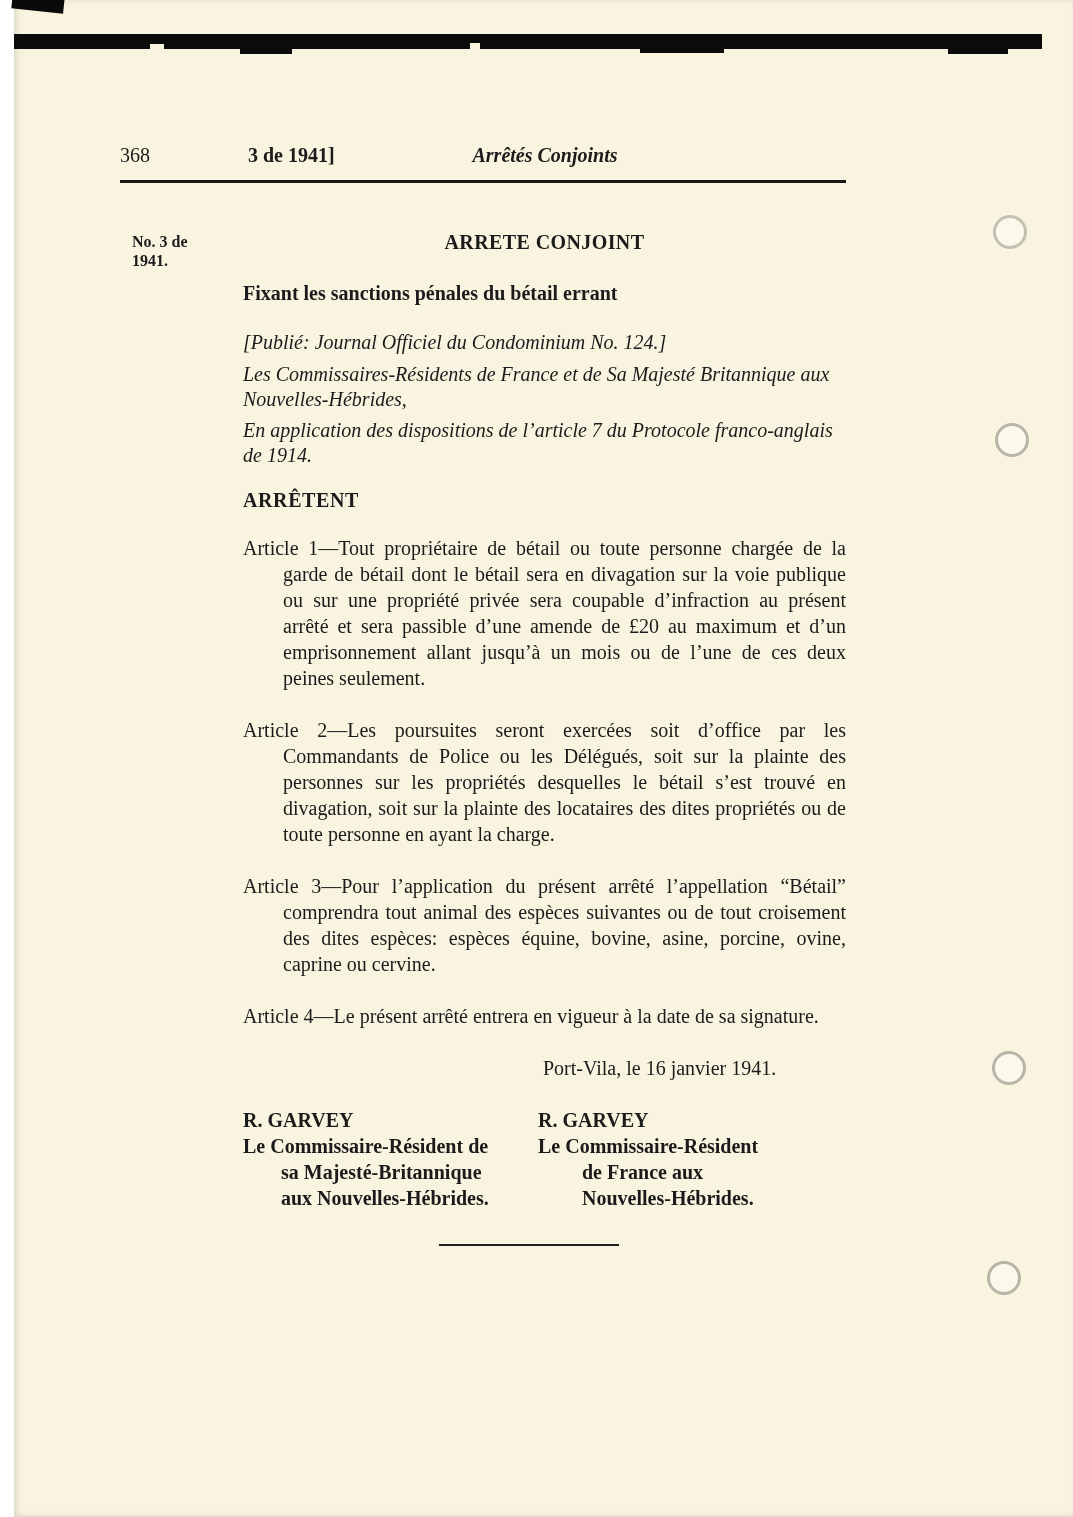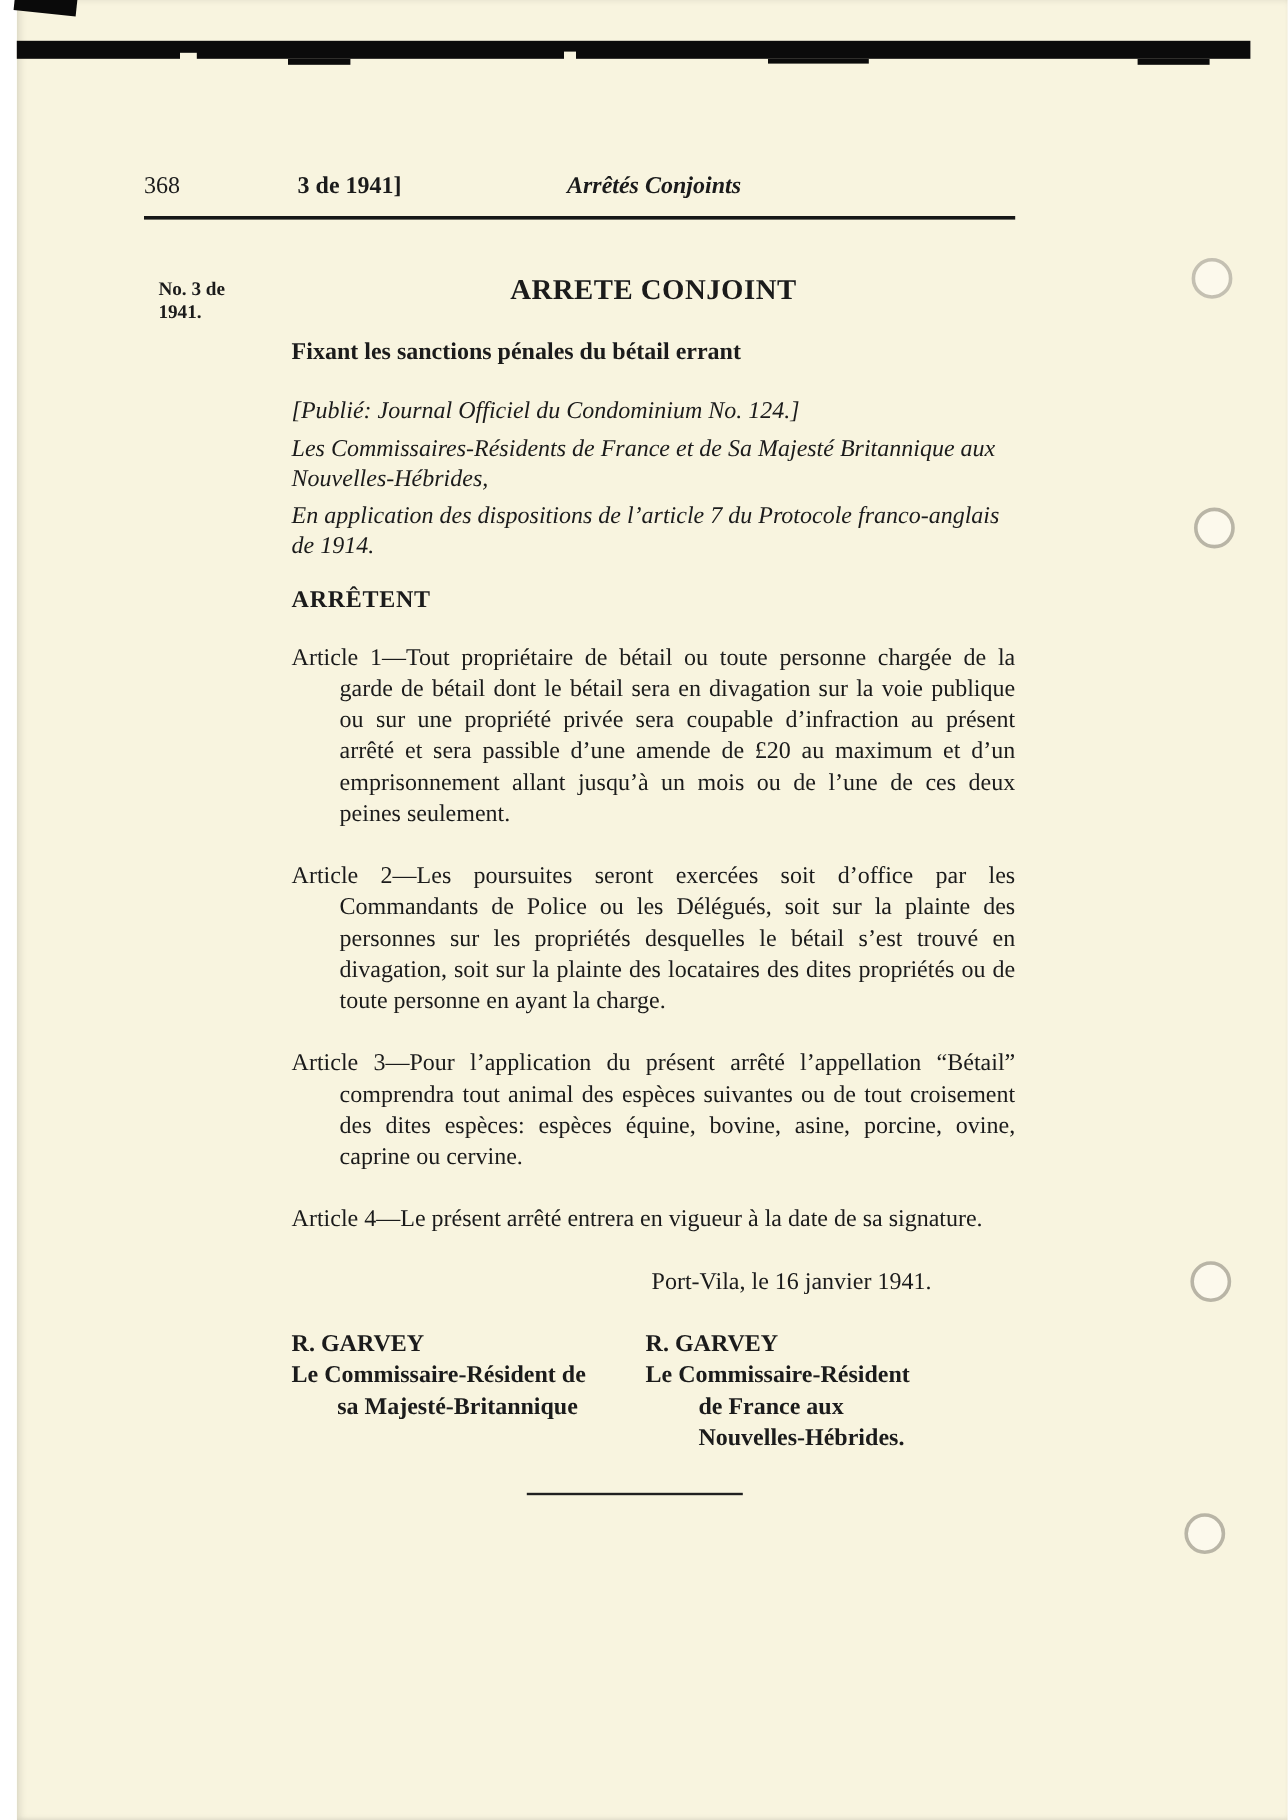--- a/index.html
+++ b/index.html
@@ -43,21 +43,21 @@
   }
   .head-rule { position:absolute; left:120px; top:180px; width:726px; height:3px; background:#171717; }
 
   .margin-note {
     position:absolute; left:132px; top:232px; width:90px;
     font-size:16px; font-weight:bold; line-height:19px;
   }
 
   
   .main { position:absolute; left:243px; top:229px; width:603px; font-size:20px; line-height:26px; }
-  .doc-title { font-size:24px; font-weight:bold; text-align:center; letter-spacing:0.4px; margin:0 0 25px 0; }
+  .doc-title { font-size:20px; font-weight:bold; text-align:center; letter-spacing:0.4px; margin:0 0 25px 0; }
   .subject   { font-weight:bold; margin:0 0 24px 0; }
   .published { font-style:italic; margin:0 0 7px 0; line-height:25px; }
   .preamble  { font-style:italic; line-height:25px; margin:0 0 6px 0; }
   .preamble.last { margin-bottom:19px; }
   .decree { font-weight:bold; letter-spacing:0.6px; margin:0 0 22px 0; }
   .article {
     text-align:justify; padding-left:40px; text-indent:-40px;
     margin:0 0 26px 0;
   }
   .dateline { margin:12px 0 26px 300px; }
@@ -119,20 +119,21 @@
 
   <p class="article"><span>Article 4</span><span>—Le présent arrêté entrera en vigueur à la date de sa signature.</span></p>
 
   <div class="dateline">Port-Vila, le 16 janvier 1941.</div>
 
   <div class="sig-row">
     <div class="sig sig-left">
       <div>R. GARVEY</div>
       <div>Le Commissaire-Résident de</div>
       <div class="ind-l">sa Majesté-Britannique</div>
+      <div class="ind-l">aux Nouvelles-Hébrides.</div>
     </div>
     <div class="sig sig-right">
       <div>R. GARVEY</div>
       <div>Le Commissaire-Résident</div>
       <div class="ind-r">de France aux</div>
       <div class="ind-r">Nouvelles-Hébrides.</div>
     </div>
   </div>
 </div>
 

